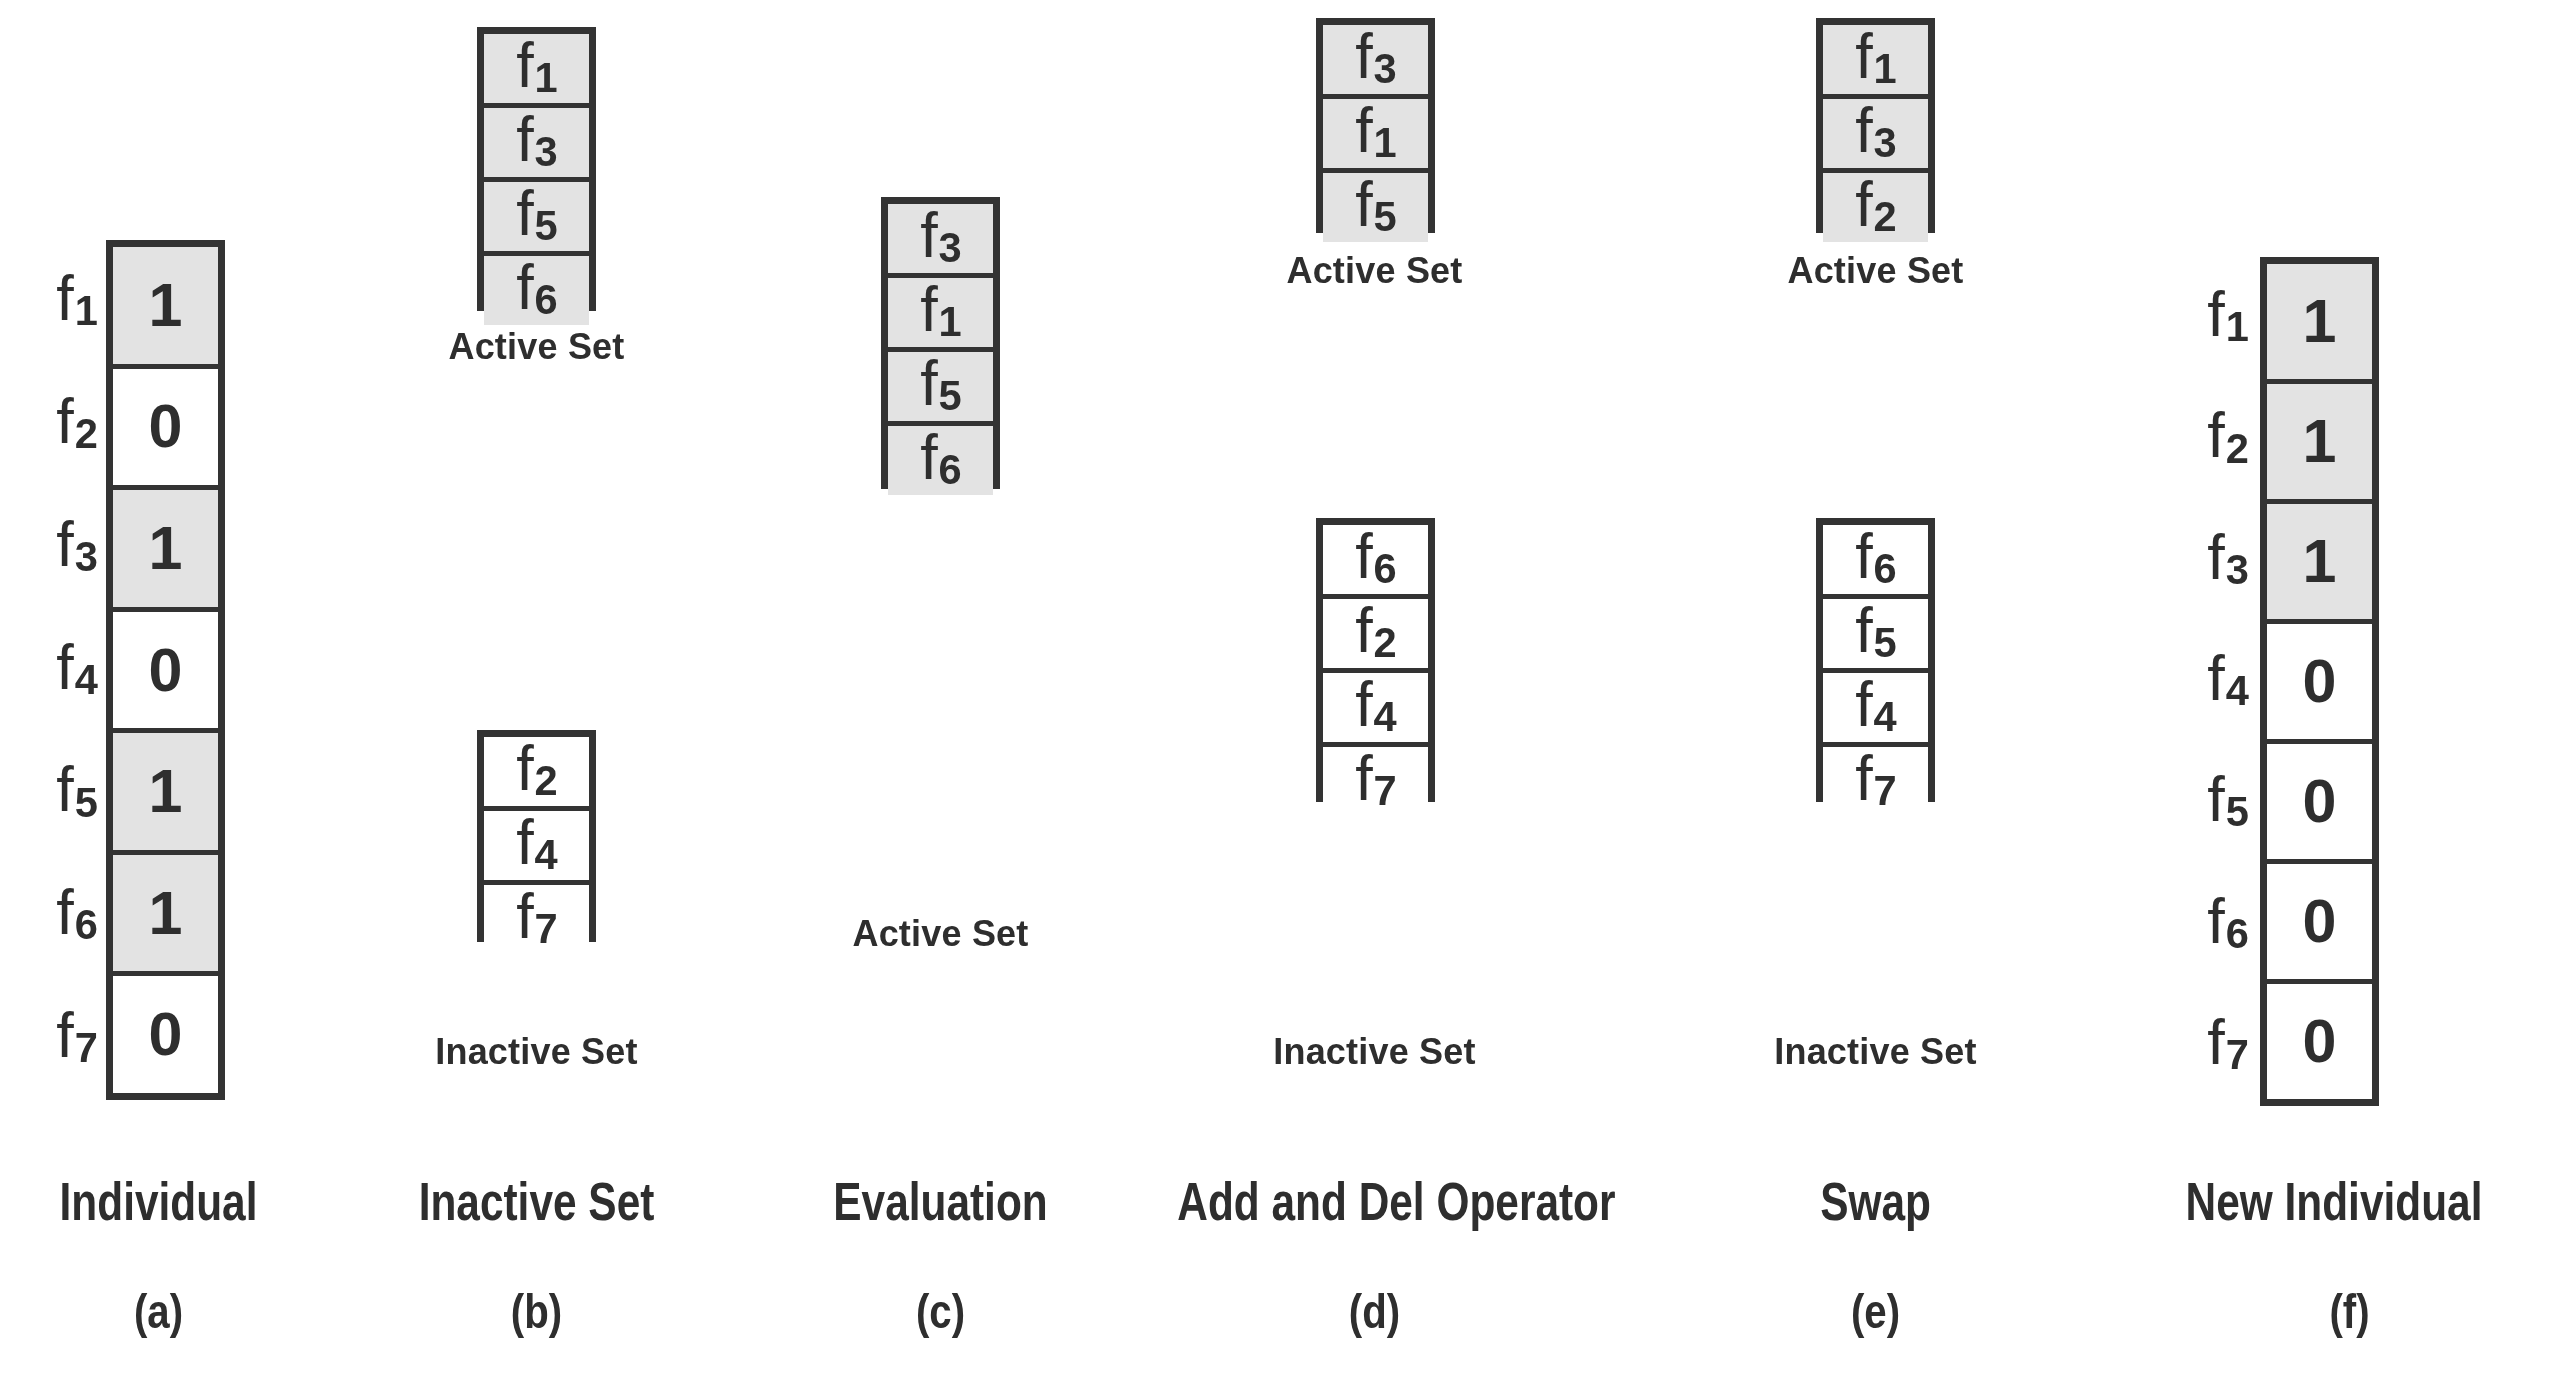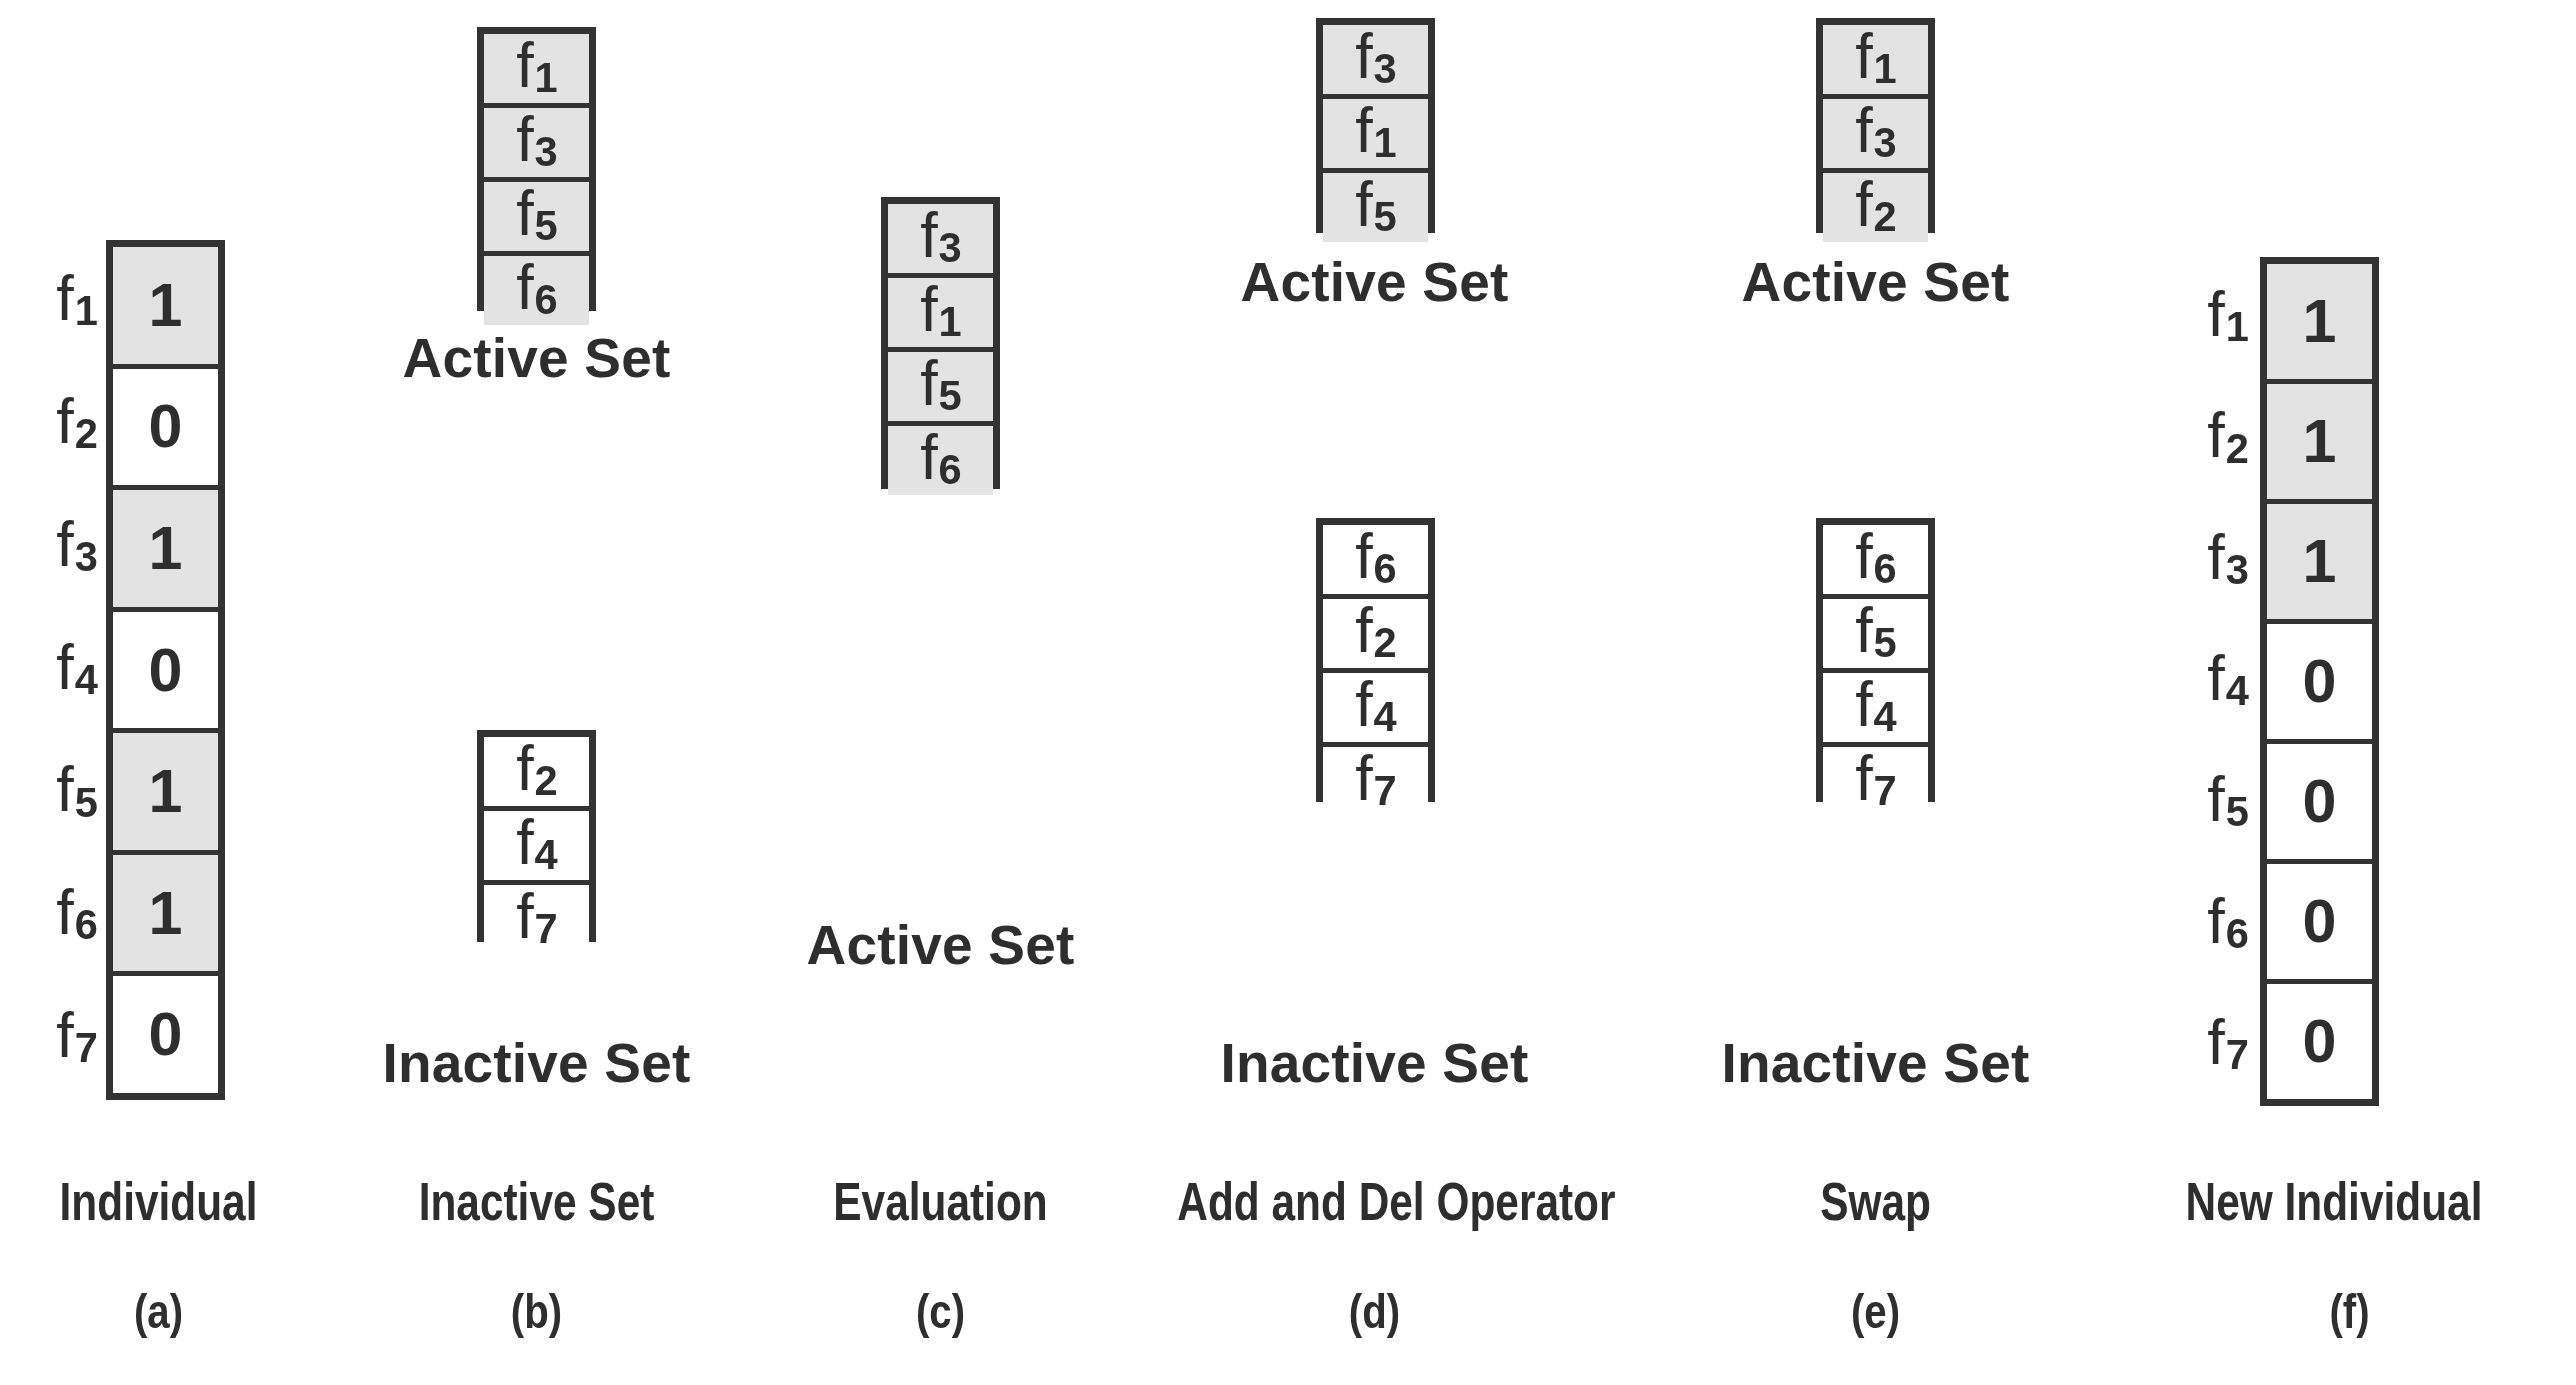--- a/index.html
+++ b/index.html
@@ -83,21 +83,21 @@
     font-weight: bold;
     vertical-align: baseline;
     position: relative;
     top: 0.30em;
     left: 0.02em;
   }
 
   
   .setlabel {
     position: absolute;
-    font-size: 55px;
+    font-size: 36px;
     font-weight: bold;
     color: #2e2e2e;
     white-space: nowrap;
     text-align: center;
     letter-spacing: 0.2px;
   }
   .caption {
     position: absolute;
     font-size: 53px;
     font-weight: bold;

